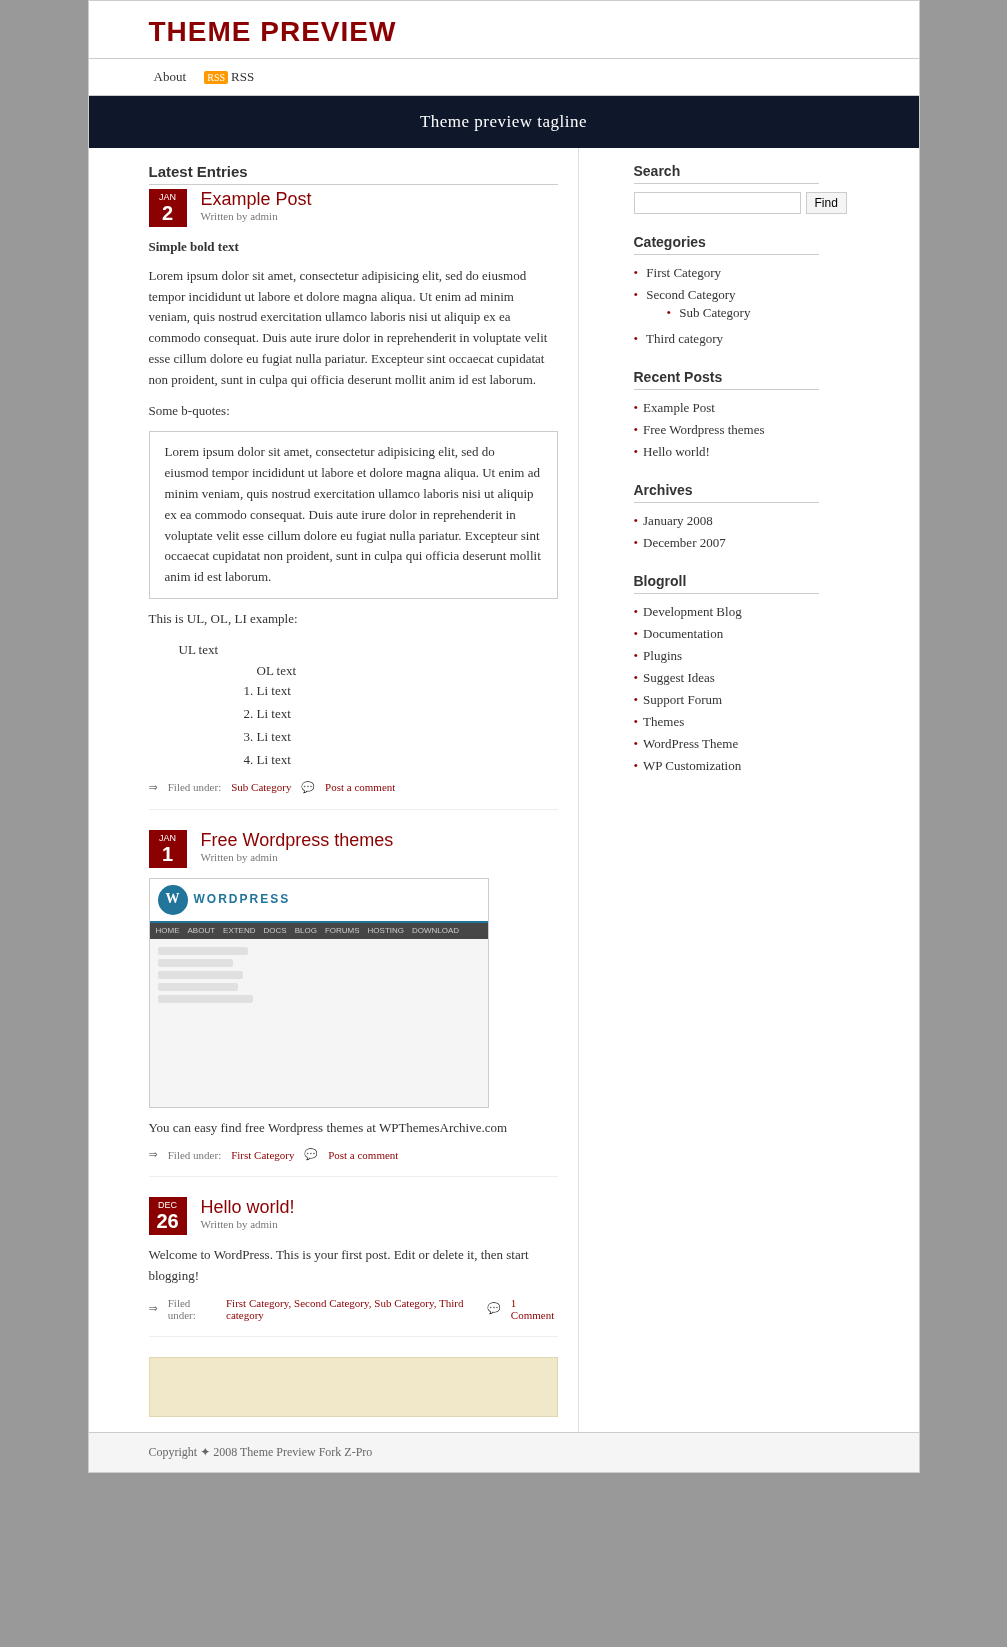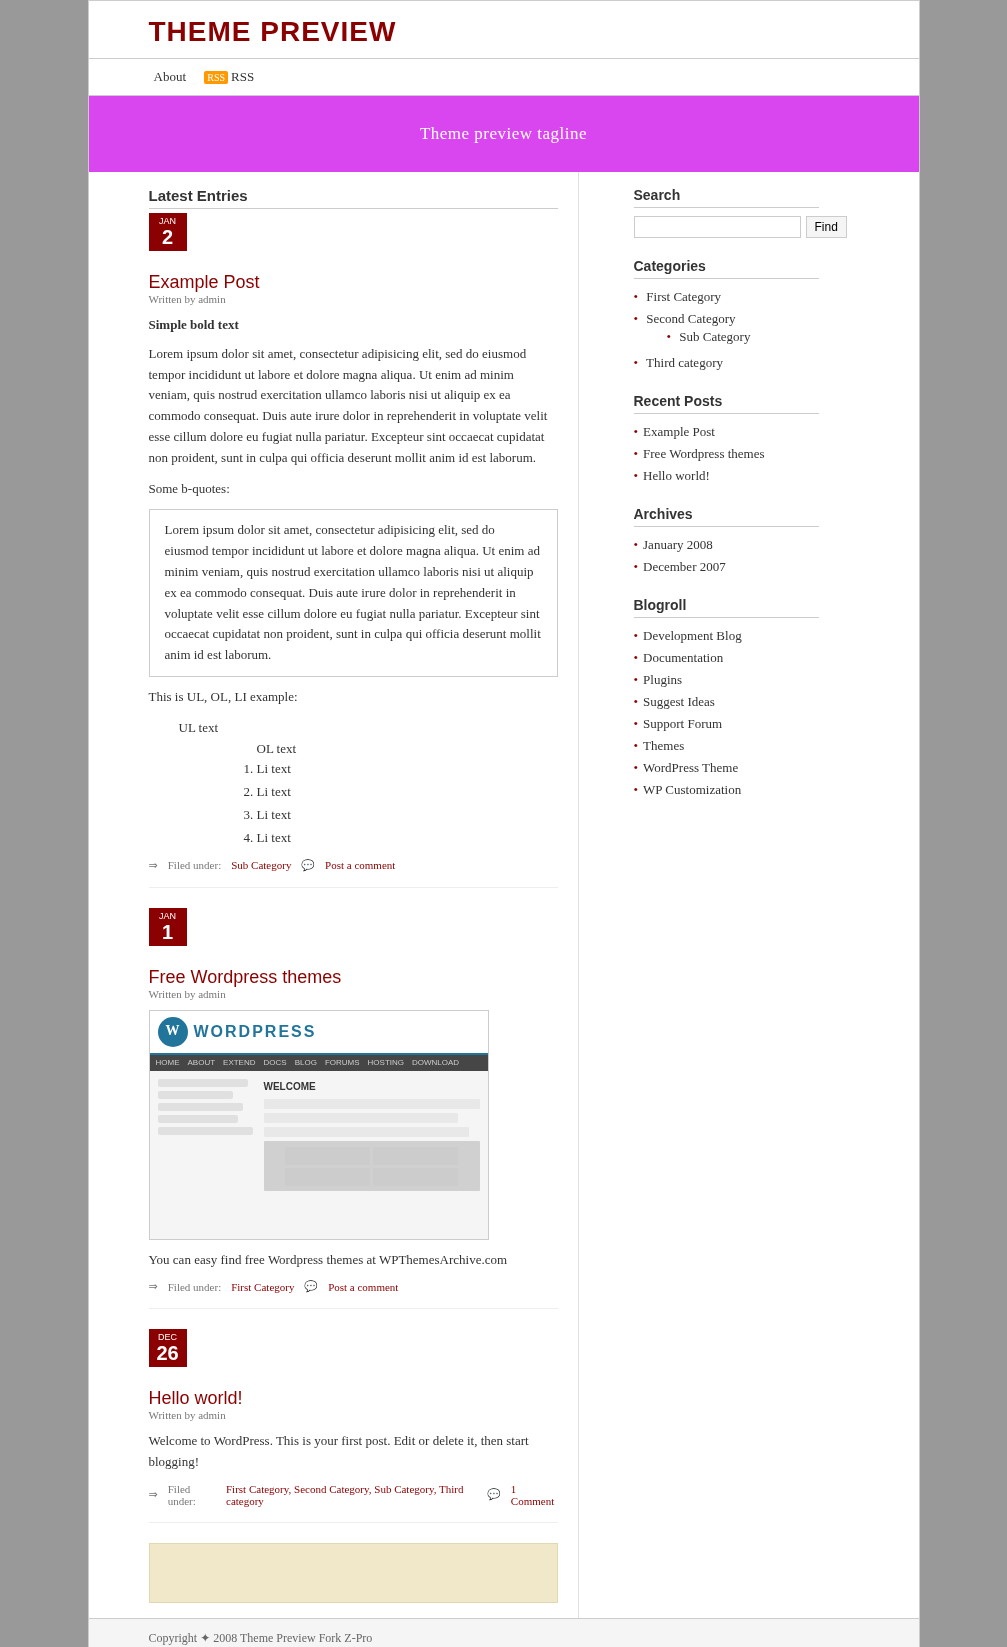--- a/index.html
+++ b/index.html
@@ -52,24 +52,24 @@
     .rss-icon {
       background: #f90;
       color: #fff;
       font-size: 10px;
       padding: 1px 3px;
       border-radius: 2px;
     }
 
     
     #tagline-bar {
-      background: #d946ef;
+      background: #0f172a;
       color: #fff;
       text-align: center;
-      padding: 28px;
+      padding: 16px;
       font-size: 17px;
       letter-spacing: 0.5px;
     }
 
     
     #content-wrapper {
       display: flex;
       padding: 0;
     }
 
@@ -93,23 +93,22 @@
     
     .post {
       margin-bottom: 20px;
       padding-bottom: 15px;
       border-bottom: 1px solid #eee;
     }
 
     .post-header {
       display: flex;
       align-items: flex-start;
-      gap: 21px;
+      gap: 14px;
       margin-bottom: 10px;
-      flex-direction: column;
     }
 
     .date-box {
       background: #8b0000;
       color: #fff;
       text-align: center;
       min-width: 38px;
       padding: 3px 5px;
       font-family: Arial, sans-serif;
       flex-shrink: 0;
@@ -201,21 +200,21 @@
       background: #21759b;
       display: flex;
       align-items: center;
       justify-content: center;
       color: #fff;
       font-size: 14px;
       font-weight: bold;
       font-family: serif;
     }
     .wp-logo-text {
-      font-size: 16px;
+      font-size: 12px;
       font-weight: bold;
       color: #21759b;
       letter-spacing: 2px;
       text-transform: uppercase;
       font-family: Arial, sans-serif;
     }
     .wp-nav-bar {
       background: #464646;
       padding: 2px 6px;
       display: flex;
@@ -429,34 +428,20 @@
               <span>DOWNLOAD</span>
             </div>
             <div class="wp-body">
               <div class="wp-sidebar">
                 <div class="wp-sidebar-item" style="width:90px"></div>
                 <div class="wp-sidebar-item" style="width:75px"></div>
                 <div class="wp-sidebar-item" style="width:85px"></div>
                 <div class="wp-sidebar-item" style="width:80px"></div>
                 <div class="wp-sidebar-item" style="width:95px"></div>
               </div>
-              <div class="wp-main-content">
-                <div style="font-size:10px;font-weight:bold;margin-bottom:4px;font-family:Arial">WELCOME</div>
-                <div class="wp-content-block" style="height:10px;background:#e8e8e8"></div>
-                <div class="wp-content-block" style="height:10px;background:#e8e8e8;width:90%"></div>
-                <div class="wp-content-block" style="height:10px;background:#e8e8e8;width:95%"></div>
-                <div class="wp-image-block">
-                  <div style="display:grid;grid-template-columns:1fr 1fr;gap:3px;width:80%">
-                    <div style="background:#ccc;height:18px;border-radius:1px"></div>
-                    <div style="background:#ccc;height:18px;border-radius:1px"></div>
-                    <div style="background:#ccc;height:18px;border-radius:1px"></div>
-                    <div style="background:#ccc;height:18px;border-radius:1px"></div>
-                  </div>
-                </div>
-              </div>
             </div>
           </div>
           <p>
             <span>You can easy find free Wordpress themes at WPThemesArchive.com</span>
           </p>
         </div>
         <div class="post-footer">
           <span>⇒</span>
           <span>Filed under:</span>
           <a href="#">First Category</a>

